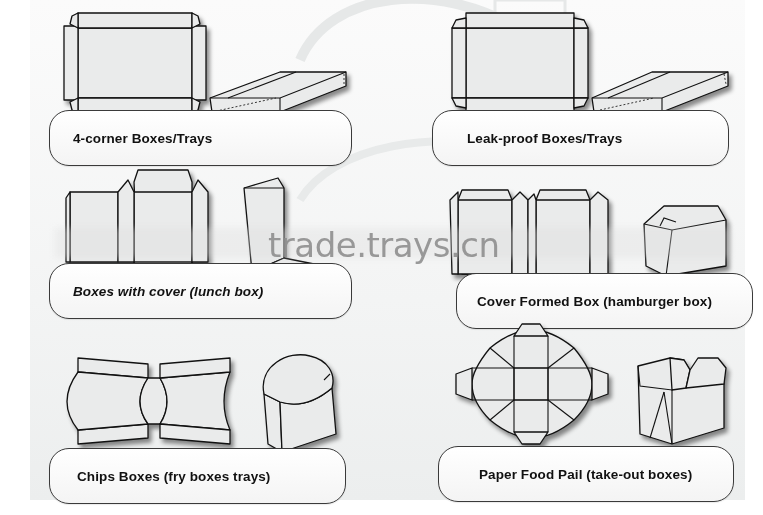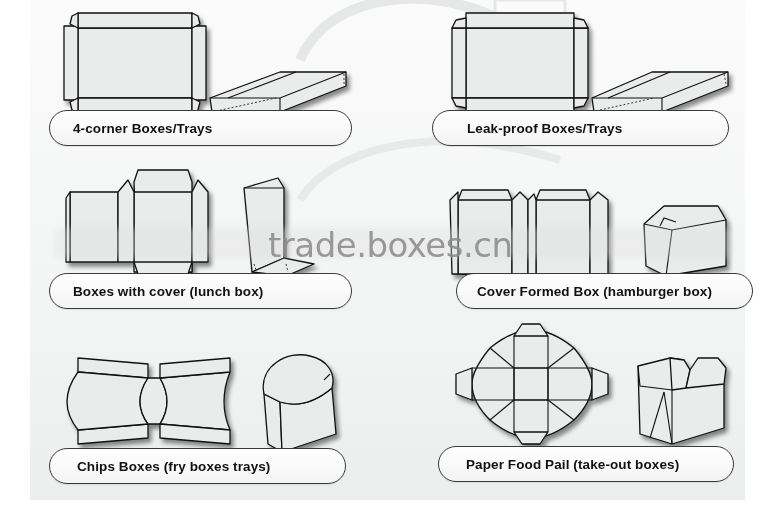--- a/index.html
+++ b/index.html
@@ -6,21 +6,21 @@
   body {
     width: 763px; height: 515px; background: #ffffff; position: relative; overflow: hidden;
     font-family: "Liberation Sans", sans-serif;
   }
   .panel {
     position: absolute; left: 30px; top: 0; width: 715px; height: 500px;
     background: linear-gradient(180deg, #fbfbfb 0%, #f3f4f4 60%, #eceeee 100%);
   }
   .bg-deco { position: absolute; left: 0; top: 0; }
   .caption {
-    position: absolute; height: 36px; border: 1.3px solid #3a3a3a; border-radius: 20px;
+    position: absolute; height: 56px; border: 1.3px solid #3a3a3a; border-radius: 20px;
     background: linear-gradient(180deg, #ffffff 0%, #f4f4f4 100%);
     box-sizing: border-box; display: flex; align-items: center;
     box-shadow: 0 1px 1px rgba(0,0,0,0.08);
   }
   .caption span {
     font-weight: bold; font-size: 13.5px; color: #111; letter-spacing: 0.1px; white-space: nowrap;
   }
   svg.fig { position: absolute; overflow: visible; }
   svg.fig .f { fill: #eaebeb; stroke: #111; stroke-width: 1.3; stroke-linejoin: round; }
   svg.fig .l { fill: none; stroke: #111; stroke-width: 1.1; }
@@ -101,21 +101,21 @@
   <polygon class="f" points="4,32 8,26 8,96 4,96"></polygon>
   <polygon class="f" points="72,96 76,108 126,108 130,96"></polygon>
 </svg>
 <svg class="fig shadow" style="left:240px;top:176px" width="78" height="104">
   <polygon class="f" points="4,12 38,2 44,12 44,82 12,96 4,12"></polygon>
   <line class="l" x1="4" y1="12" x2="44" y2="12"></line>
   <polygon class="f" points="12,96 44,82 74,88 46,100"></polygon>
   <line class="d" x1="14" y1="88" x2="16" y2="94"></line>
   <line class="d" x1="46" y1="88" x2="48" y2="96"></line>
 </svg>
-<div class="caption" style="left:49px;top:273px;width:303px;">
+<div class="caption" style="left:49px;top:263px;width:303px;font-style:italic;">
   <span style="margin-left:23px">Boxes with cover (lunch box)</span>
 </div>
 
 <svg class="fig shadow" style="left:448px;top:186px" width="172" height="92">
   <polygon class="f" points="14,4 60,4 64,14 64,88 14,88 10,14"></polygon>
   <polygon class="f" points="92,4 138,4 142,14 142,88 92,88 88,14"></polygon>
   <rect class="f" x="10" y="14" width="54" height="74"></rect>
   <rect class="f" x="88" y="14" width="54" height="74"></rect>
   <polygon class="f" points="2,14 10,6 10,88 4,88"></polygon>
   <polygon class="f" points="64,14 72,6 80,14 80,88 64,88"></polygon>
@@ -126,21 +126,21 @@
   <polygon class="f" points="2,20 22,2 76,2 84,16 84,62 24,72 4,62"></polygon>
   <polyline class="l" points="2,20 30,26 84,16"></polyline>
   <polyline class="l" points="18,22 22,14 34,18"></polyline>
   <line class="l" x1="30" y1="26" x2="24" y2="72"></line>
 </svg>
 <div class="caption" style="left:456px;top:273px;width:297px;">
   <span style="margin-left:20px">Cover Formed Box (hamburger box)</span>
 </div>
 
 <div class="blur-band" style="left:55px;top:228px;width:675px;"></div>
-<div class="watermark">trade.boxes.cn</div>
+<div class="watermark">trade.trays.cn</div>
 
 <svg class="fig shadow" style="left:62px;top:356px" width="180" height="90">
   <polygon class="f" points="16,2 86,8 86,22 16,16"></polygon>
   <polygon class="f" points="16,74 86,68 86,82 16,88"></polygon>
   <path class="f" d="M16,16 L86,22 Q70,46 86,68 L16,74 Q-6,46 16,16 Z"></path>
   <path class="f" d="M86,22 L98,22 Q112,46 98,68 L86,68 Q70,46 86,22 Z"></path>
   <path class="f" d="M98,22 L168,16 Q156,46 168,74 L98,68 Q112,46 98,22 Z"></path>
   <polygon class="f" points="98,8 168,2 168,16 98,22"></polygon>
   <polygon class="f" points="98,82 168,88 168,74 98,68"></polygon>
 </svg>
@@ -173,14 +173,14 @@
 <svg class="fig shadow" style="left:634px;top:356px" width="96" height="92">
   <polygon class="f" points="4,10 36,2 50,4 56,14 90,12 90,72 38,88 6,78"></polygon>
   <polyline class="l" points="4,10 6,30 38,34 56,14"></polyline>
   <polygon class="f" points="36,2 50,4 56,14 52,32 38,34"></polygon>
   <polygon class="f" points="56,14 64,2 84,2 92,12 90,28 52,32"></polygon>
   <line class="l" x1="38" y1="34" x2="38" y2="88"></line>
   <line class="l" x1="30" y1="36" x2="16" y2="82"></line>
   <line class="l" x1="30" y1="36" x2="38" y2="88"></line>
 </svg>
 <div class="caption" style="left:438px;top:446px;width:296px;">
-  <span style="margin-left:27px">Paper Food Pail (take-out boxes)</span>
+  <span style="margin-left:40px">Paper Food Pail (take-out boxes)</span>
 </div>
 
 </body></html>

